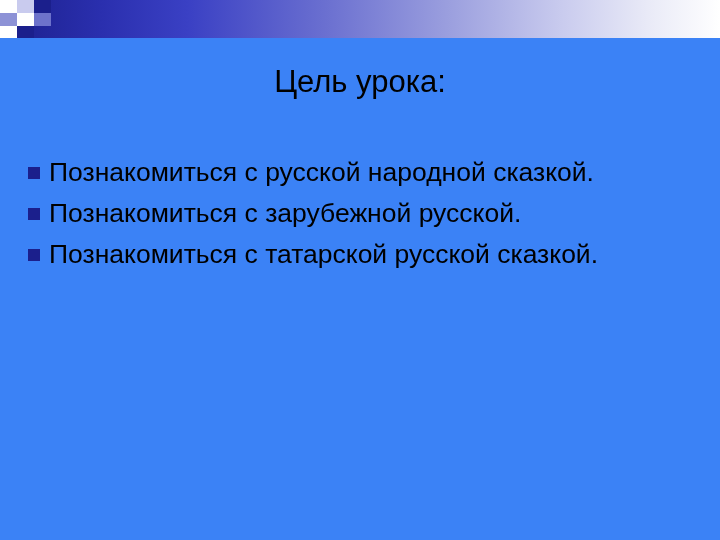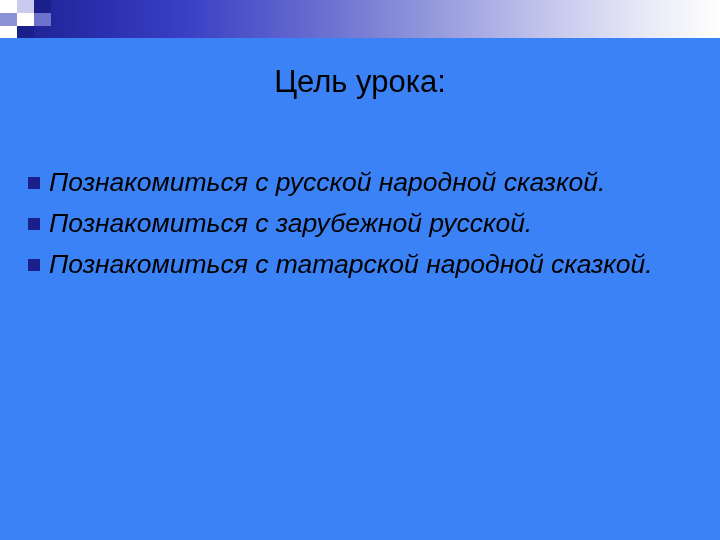--- a/index.html
+++ b/index.html
@@ -67,23 +67,22 @@
     font-size: 31px;
     color: #000000;
     font-family: "Liberation Sans", sans-serif;
     letter-spacing: 0px;
   }
 
   
   .body {
     position: absolute;
     left: 28px;
-    top: 165px;
+    top: 155px;
     width: 636px;
-    font-style: italic;
   }
   .bullet-row {
     display: flex;
     align-items: flex-start;
     margin-bottom: 6px;
   }
   .bullet-marker {
     flex: 0 0 auto;
     width: 12px;
     height: 12px;
@@ -126,18 +125,18 @@
       <div class="bullet-text">Познакомиться с русской народной сказкой.</div>
     </div>
 
     <div class="bullet-row">
       <div class="bullet-marker"></div>
       <div class="bullet-text">Познакомиться с зарубежной русской.</div>
     </div>
 
     <div class="bullet-row">
       <div class="bullet-marker"></div>
-      <div class="bullet-text">Познакомиться с татарской народной сказкой.</div>
+      <div class="bullet-text">Познакомиться с татарской русской сказкой.</div>
     </div>
 
   </div>
 
 </div>
 
 </body></html>

